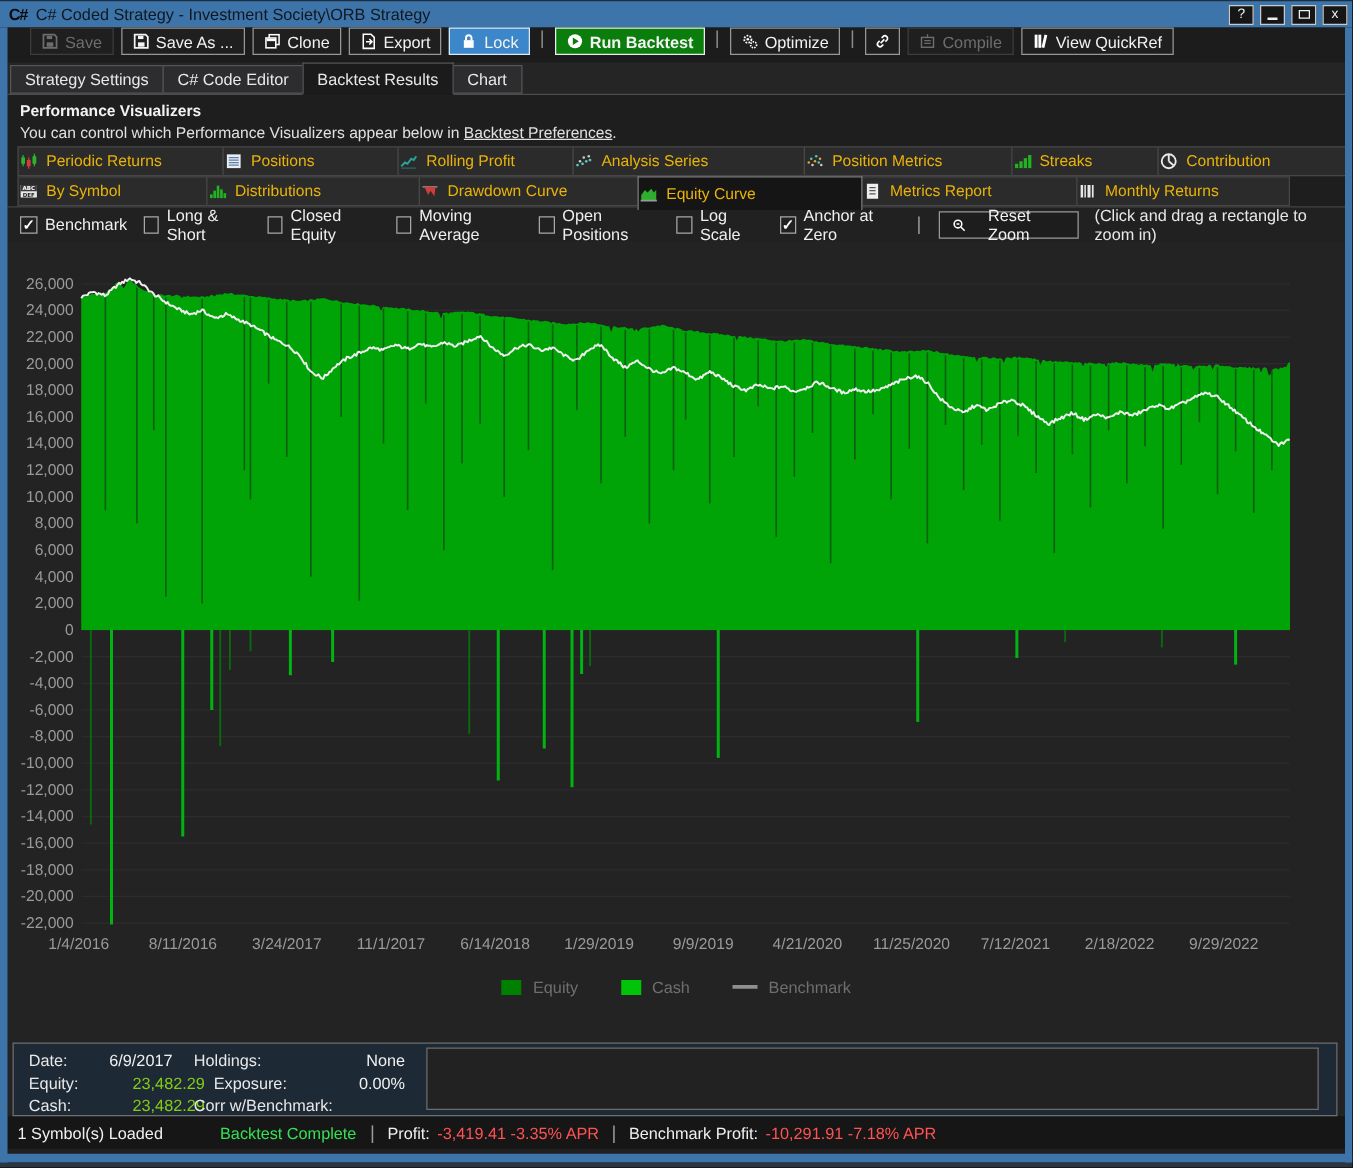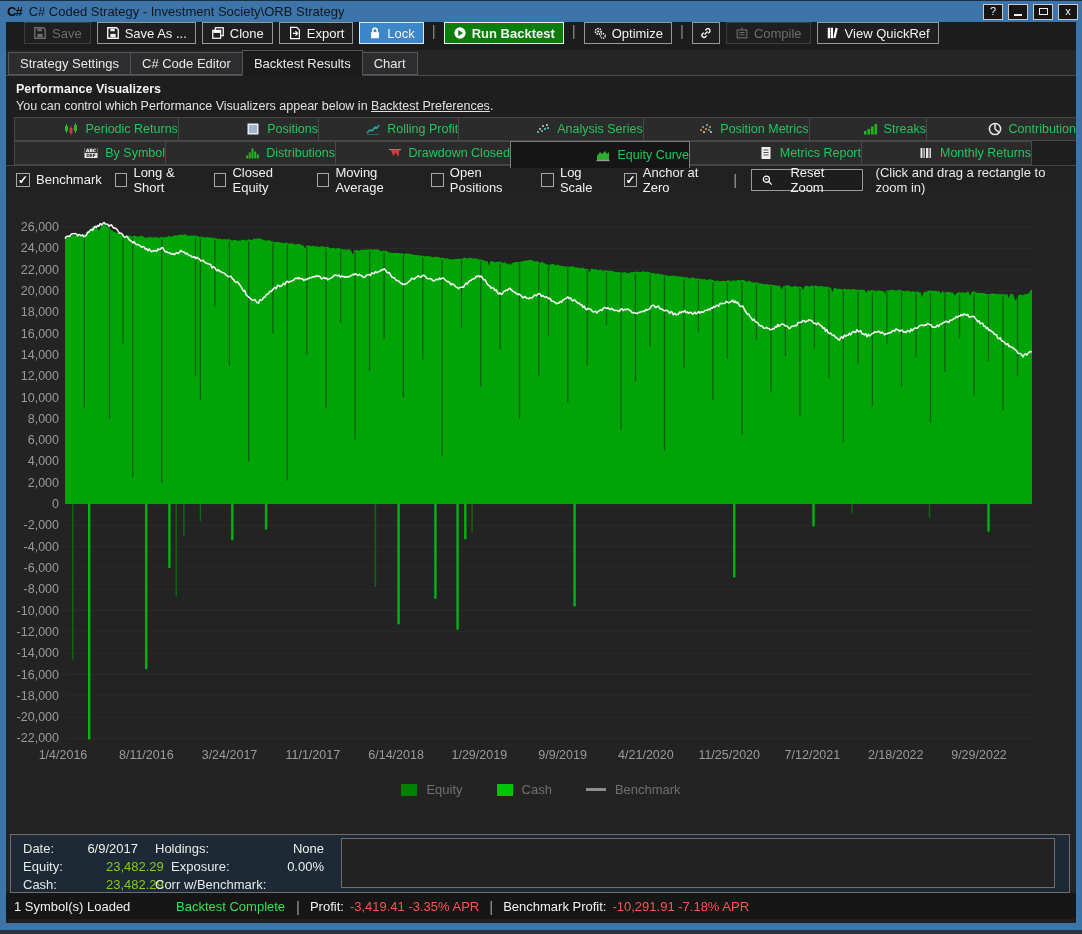--- a/index.html
+++ b/index.html
@@ -40,21 +40,21 @@
 
   
   .perfheader { padding:6px 0 4px 10px; background:#1e1e1e; }
   .perf-title { font-size:12.5px; font-weight:bold; color:#f2f2f2; }
   .perf-sub { font-size:12.5px; color:#e0e0e0; margin-top:3px; }
   .perf-sub a { color:#e0e0e0; text-decoration:underline; cursor:pointer; }
 
   
   .viz { background:#1e1e1e; padding-left:8px; }
   .vrow { display:flex; height:24px; }
-  .vtab { display:flex; align-items:center; justify-content:flex-end; gap:6px; font-size:12.5px; color:#22c55e; background:#2b2b2b; border:1px solid #474747; margin-right:-1px; cursor:default; }
+  .vtab { display:flex; align-items:center; justify-content:flex-start; gap:6px; font-size:12.5px; color:#eab308; background:#2b2b2b; border:1px solid #474747; margin-right:-1px; cursor:default; }
   .vtab svg { width:16px; height:16px; display:block; }
   .vtab.active { background:#151515; border-color:#7d7d7d; border-bottom:none; height:27px; margin-bottom:-3px; z-index:3; position:relative; }
   .r1-0{width:167px}.r1-1{width:143px}.r1-2{width:143px}.r1-3{width:188px}.r1-4{width:169px}.r1-5{width:120px}.r1-6{width:153px}
   .r2-0{width:152px}.r2-1{width:171px}.r2-2{width:176px}.r2-3{width:180px}.r2-4{width:173px}.r2-5{width:171px}
 
   
   .controls { height:28px; background:#212121; display:flex; align-items:center; gap:13px; padding-left:10px; border-top:1px solid #454545; font-size:13px; color:#f0f0f0; }
   .cb { display:flex; align-items:center; gap:6px; cursor:default; }
   .cbbox { width:14px; height:14px; border:1.5px solid #a8a8a8; background:transparent; display:flex; align-items:center; justify-content:center; color:#fff; font-size:12px; font-weight:bold; line-height:1; }
   .csep { color:#9a9a9a; font-size:15px; padding:0 1px; }
@@ -309,21 +309,21 @@
                 <rect x="12.8" y="9.5" width="2.1" height="4"></rect>
               </g>
             </svg>
           <span>Distributions</span>
         </div>
         <div class="vtab r2-2">
           <svg viewBox="0 0 16 16">
               <path d="M2 4.5h12" stroke="#9a9a9a"></path>
               <path d="M3.5 4.5l3 6.5 2-3.5 3 4.5 1-7.5z" fill="#d23c3c"></path>
             </svg>
-          <span>Drawdown Closed</span>
+          <span>Drawdown Curve</span>
         </div>
         <div class="vtab r2-3 active">
           <svg viewBox="0 0 16 16">
               <path d="M2 13V9l3-4 2 2 3-3 2 3 2-2v8z" fill="#2eae2e"></path>
               <path d="M1.5 13.5h13" stroke="#9a9a9a" stroke-width="1.4"></path>
             </svg>
           <span>Equity Curve</span>
         </div>
         <div class="vtab r2-4">
           <svg viewBox="0 0 16 16">

